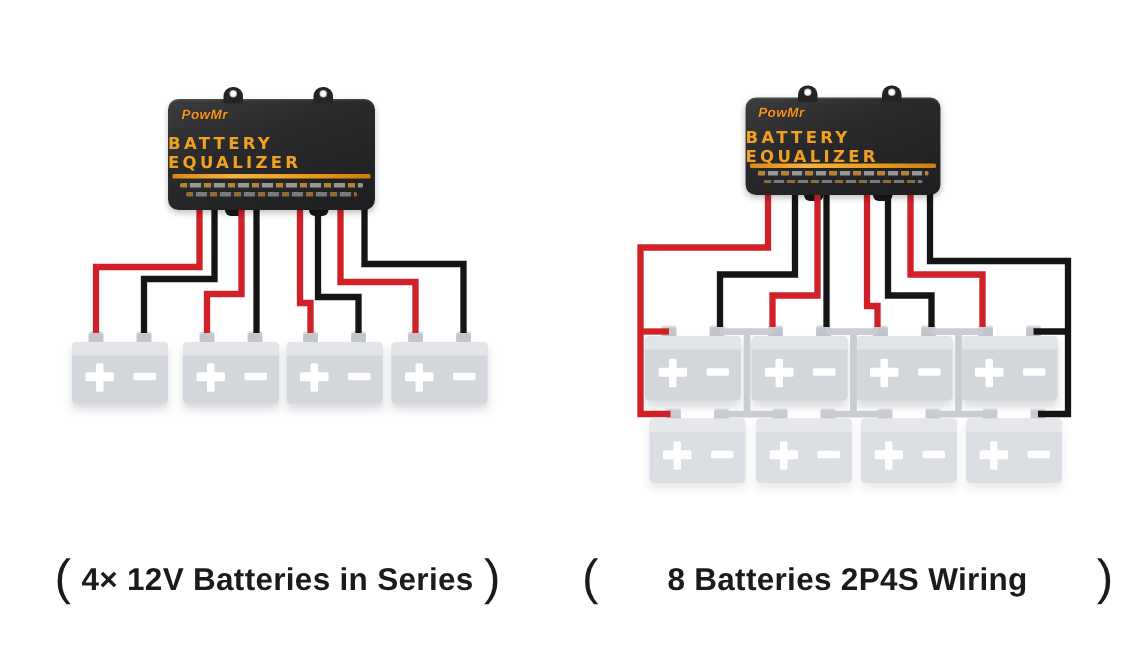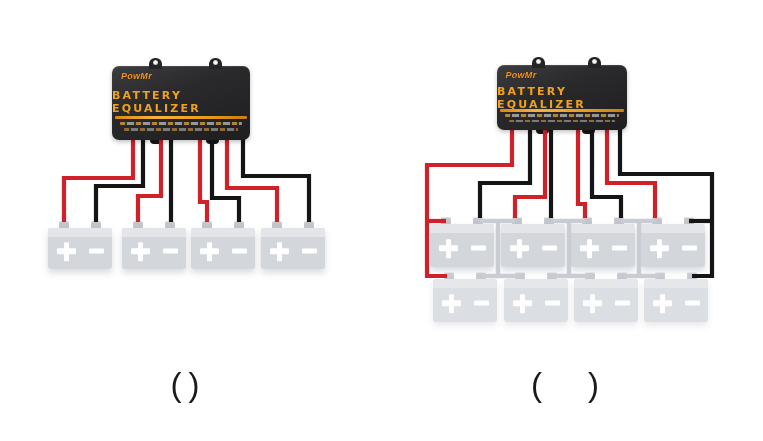--- a/index.html
+++ b/index.html
@@ -271,20 +271,22 @@
       </div>
     <div class="brand">PowMr</div>
     <div class="label">BATTERY EQUALIZER</div>
     <div class="stripe"></div>
     <div class="fineprint fp1"></div>
     <div class="fineprint fp2"></div>
   </div>
 
   <div class="caption" style="left:20px;top:366px;width:330px;height:42px;gap:7px">
     <span class="paren">(</span>
+    <span class="cap-text">4× 12V Batteries in Series</span>
     <span class="paren">)</span>
   </div>
   <div class="caption" style="left:410px;top:366px;width:310px;height:42px;gap:46px">
     <span class="paren">(</span>
+    <span class="cap-text">8 Batteries 2P4S Wiring</span>
     <span class="paren">)</span>
   </div>
 
 </div>
 
 </body></html>

